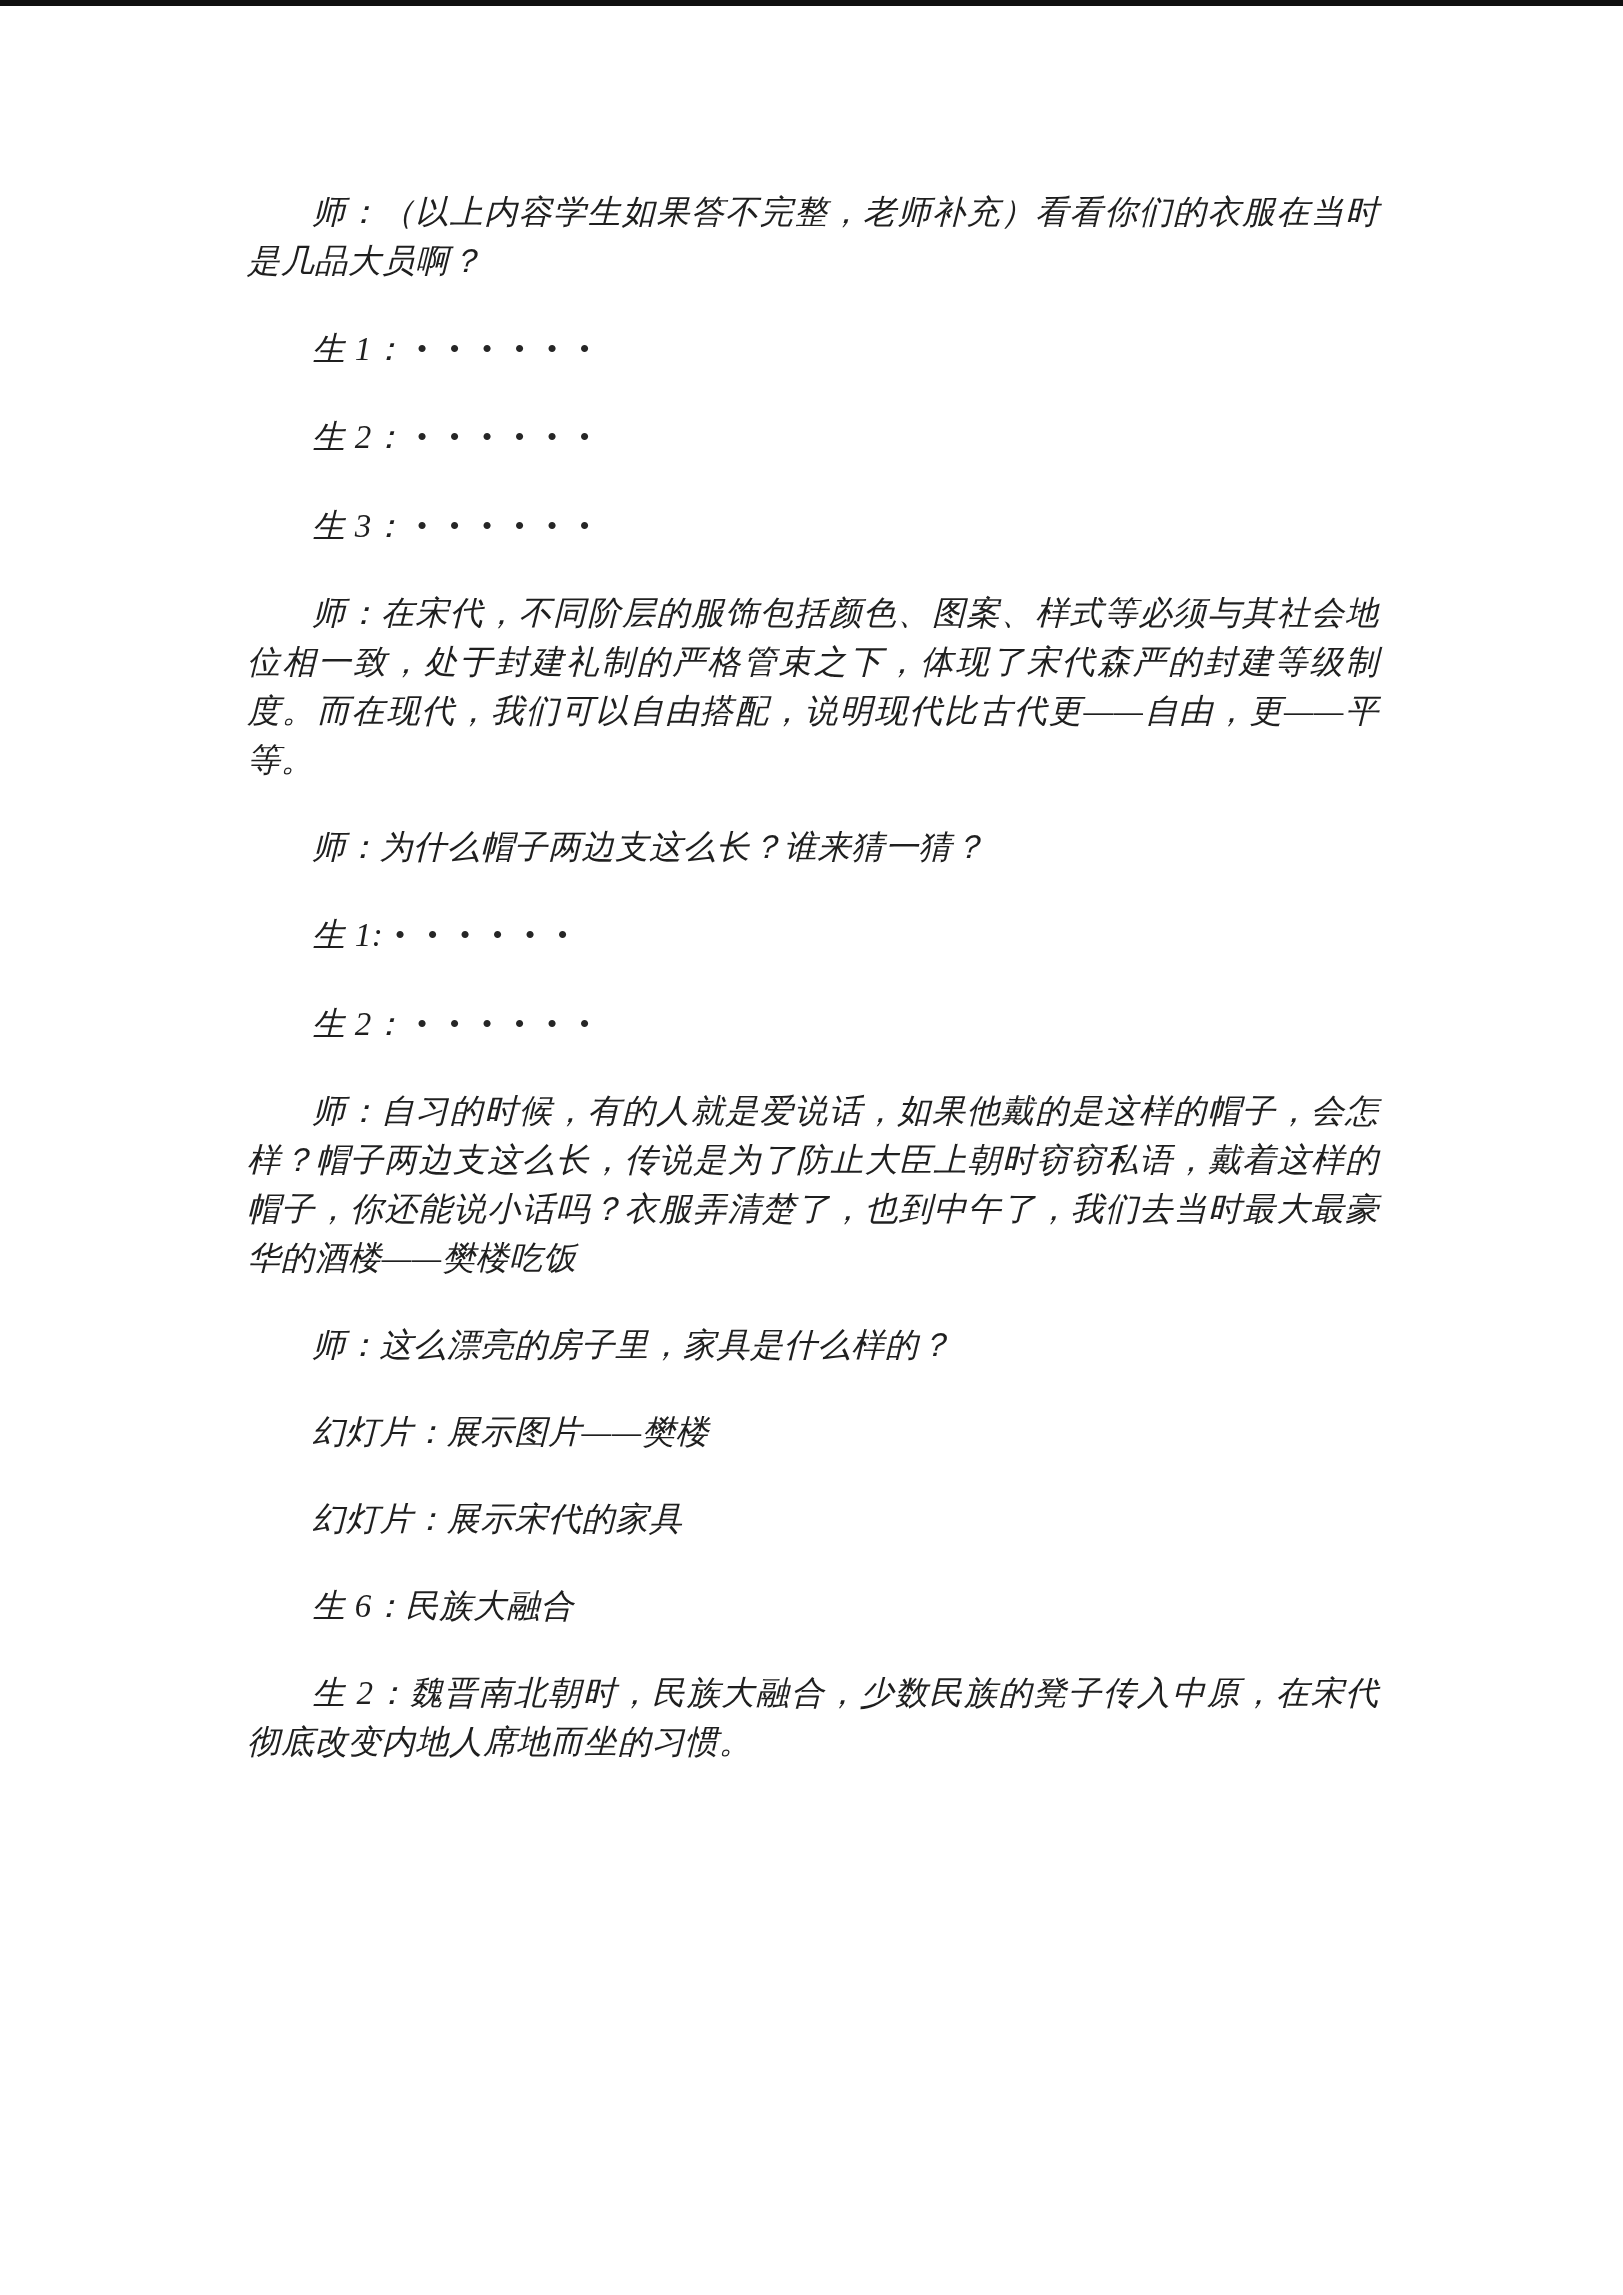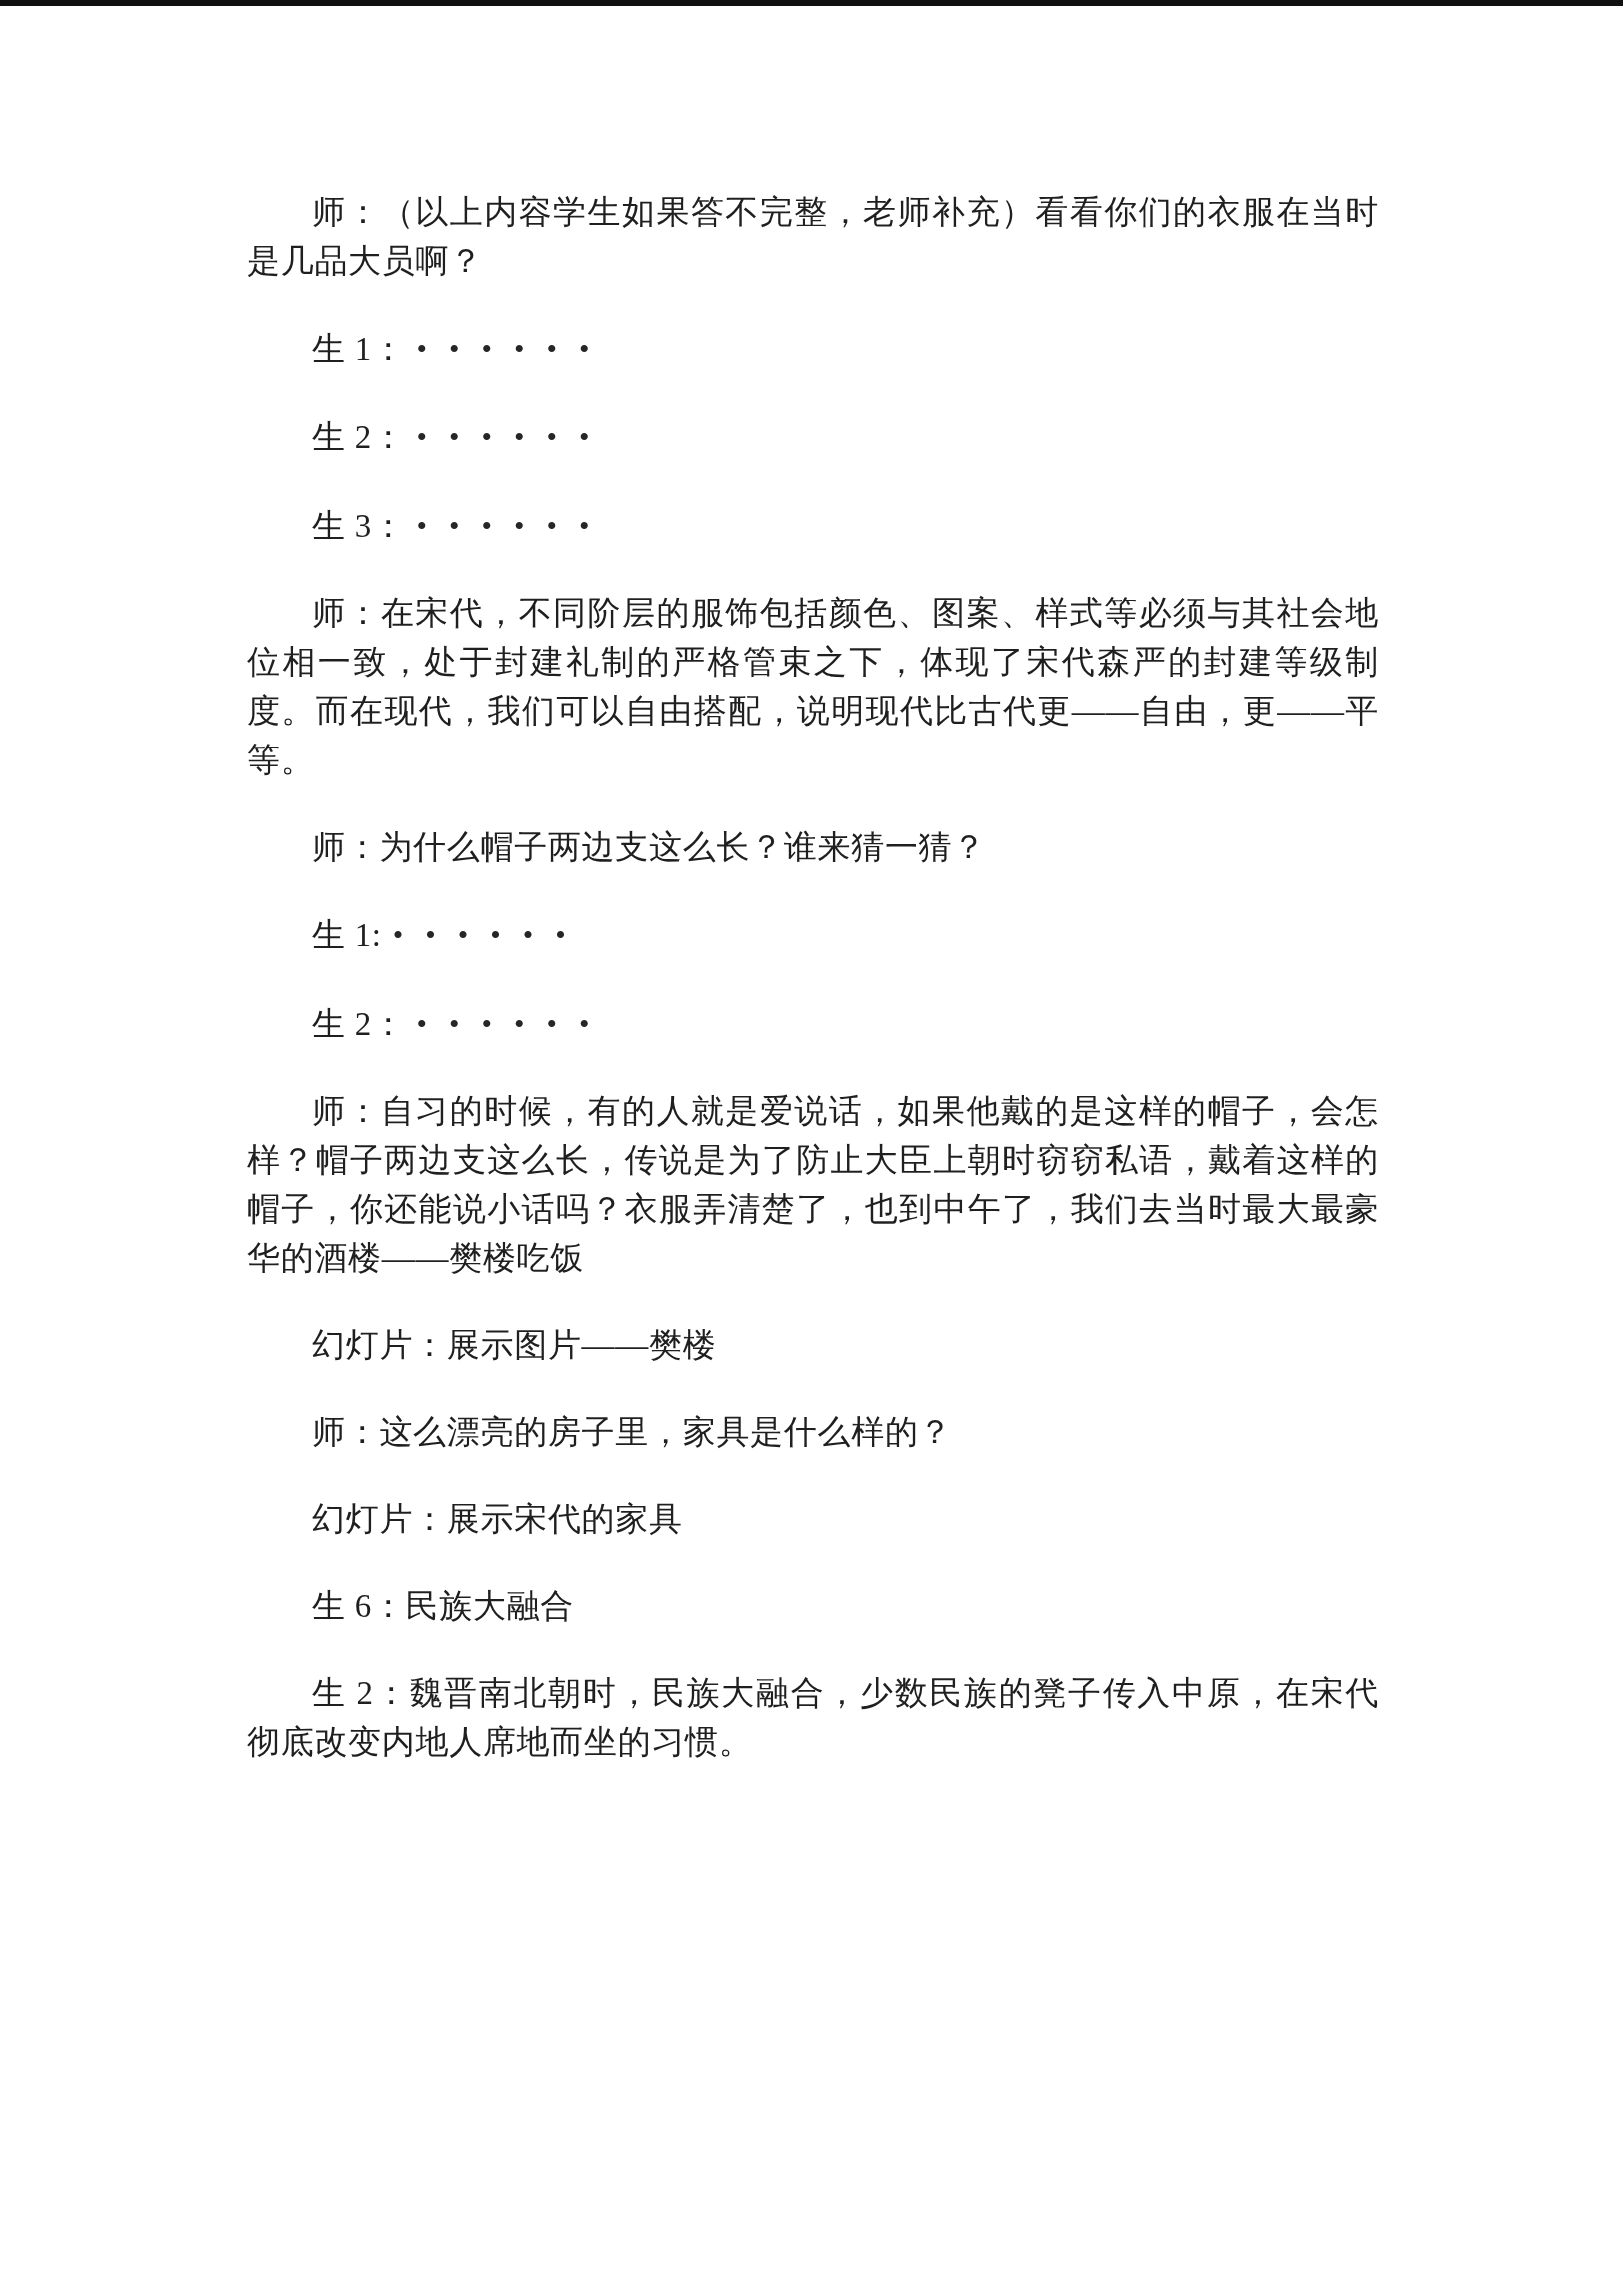--- a/index.html
+++ b/index.html
@@ -25,20 +25,21 @@
     width: 1132px;
   }
   p.doc-line {
     margin: 0 0 38px 0;
     font-size: 33px;
     line-height: 49px;
     color: #1f1f1f;
     text-indent: 65px;
     text-align: justify;
     letter-spacing: 0.7px;
+    font-style: italic;
   }
   p.doc-line:last-child { margin-bottom: 0; }
   .dots {
     letter-spacing: 22px;
     margin-left: 11px;
     font-size: 30px;
     color: #262626;
     vertical-align: 1.4px;
   }
 </style>
@@ -61,23 +62,23 @@
 
 
   <p class="doc-line">师：为什么帽子两边支这么长？谁来猜一猜？</p>
 
   <p class="doc-line"><span>生 1:</span><span class="dots">••••••</span></p>
 
   <p class="doc-line"><span>生 2：</span><span class="dots">••••••</span></p>
 
   <p class="doc-line">师：自习的时候，有的人就是爱说话，如果他戴的是这样的帽子，会怎样？帽子两边支这么长，传说是为了防止大臣上朝时窃窃私语，戴着这样的帽子，你还能说小话吗？衣服弄清楚了，也到中午了，我们去当时最大最豪华的酒楼——樊楼吃饭</p>
 
+  <p class="doc-line">师：这么漂亮的房子里，家具是什么样的？</p>
+
   <p class="doc-line">幻灯片：展示图片——樊楼</p>
-
-  <p class="doc-line">师：这么漂亮的房子里，家具是什么样的？</p>
 
   <p class="doc-line">幻灯片：展示宋代的家具</p>
 
 
   <p class="doc-line">生 6：民族大融合</p>
 
   <p class="doc-line">生 2：魏晋南北朝时，民族大融合，少数民族的凳子传入中原，在宋代彻底改变内地人席地而坐的习惯。</p>
 
 </div>
 

